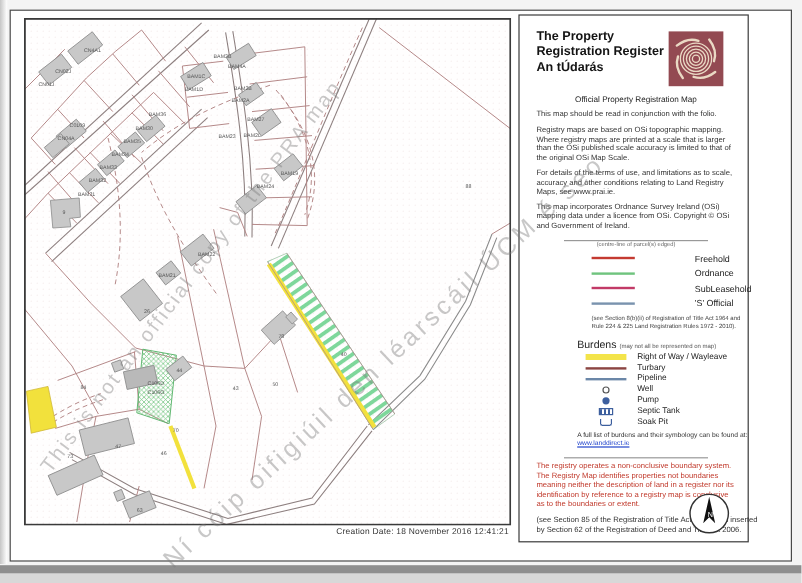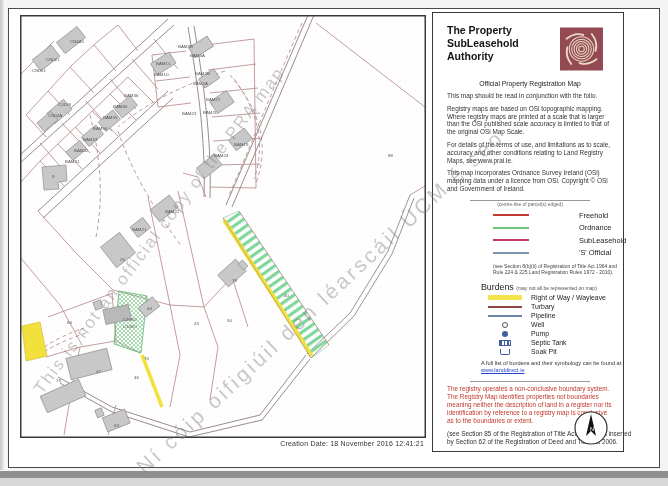--- a/index.html
+++ b/index.html
@@ -250,21 +250,22 @@
   <rect x="0.75" y="0.75" width="404.5" height="421.5" fill="none" stroke="#3a3a3a" stroke-width="1.5" data-name="map-border"></rect>
 </svg>
 </div>
 
 <div class="creation-date" data-name="creation-date">Creation Date: 18 November 2016 12:41:21</div>
 
 <div class="panel" data-name="info-panel">
   <div class="panel-header" data-name="panel-header">
     <div class="org-title" data-name="org-title">
       <div data-name="org-title-line">The Property</div>
-      <div data-name="org-title-line">SubLeasehold Authority</div>
+      <div data-name="org-title-line">Registration Register</div>
+      <div data-name="org-title-line">An tÚdarás</div>
     </div>
     <svg class="logo" width="46" height="46" viewBox="0 0 46 46" data-name="pra-spiral-logo">
       <rect width="46" height="46" fill="#934a52"></rect>
       <g fill="none" stroke="#ead9c4" stroke-width="1.1">
         <circle cx="23" cy="23" r="3"></circle>
           <circle cx="23" cy="23" r="5.5"></circle>
         <circle cx="23" cy="23" r="8"></circle>
           <circle cx="23" cy="23" r="10.5"></circle>
           <circle cx="23" cy="23" r="13"></circle>
       </g>

